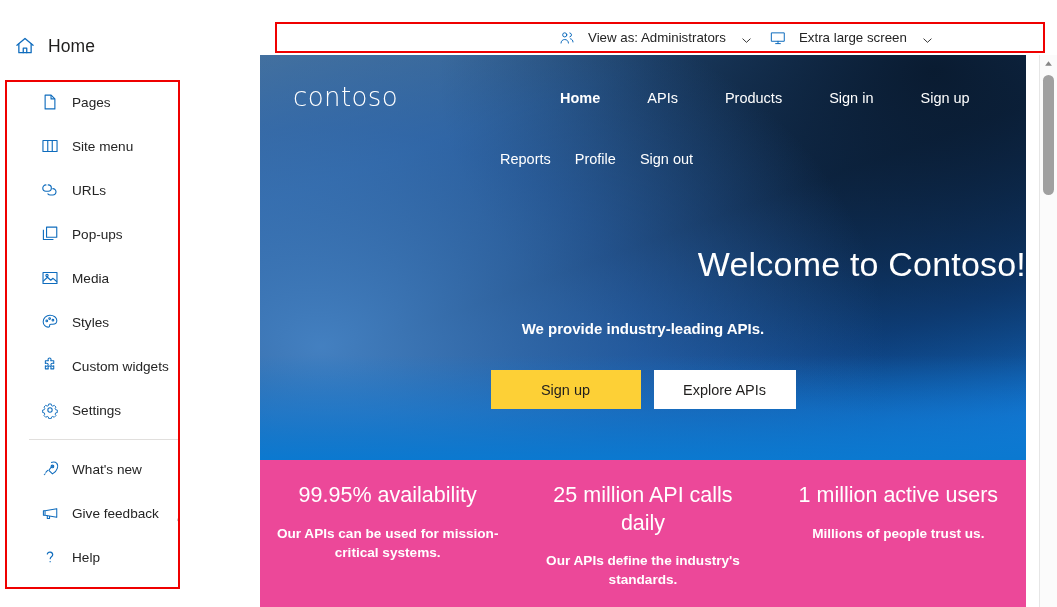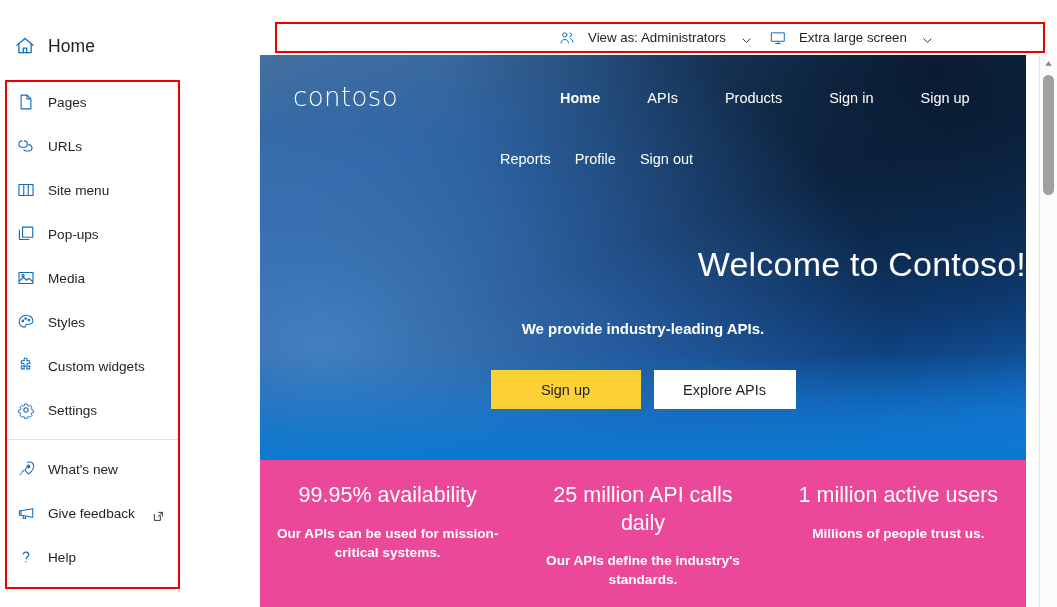--- a/index.html
+++ b/index.html
@@ -47,20 +47,21 @@
     width: 175px; height: 509px;
     border: 2.5px solid #ef0000;
     pointer-events: none;
     z-index: 5;
   }
 
   #nav-list {
     position: absolute;
     left: 5px; top: 60px;
     width: 175px;
+    padding-left: 24px;
   }
   .nav-item {
     display: flex;
     align-items: center;
     height: 44px;
     padding-left: 12px;
     gap: 13px;
     cursor: pointer;
   }
   .nav-item .nav-ico {
@@ -323,36 +324,36 @@
           <svg viewBox="0 0 24 24" fill="none" stroke="#0f6cbd" stroke-width="1.5" stroke-linejoin="round">
             <path d="M5.5 2.8h8l5 5v13.4h-13z"></path>
             <path d="M13.4 2.8v5.1h5.1"></path>
           </svg>
         </span>
         <span class="nav-lbl">Pages</span>
       </div>
 
       <div class="nav-item">
         <span class="nav-ico">
+          <svg viewBox="0 0 24 24" fill="none" stroke="#0f6cbd" stroke-width="1.5" stroke-linejoin="round">
+            <rect x="2.6" y="4.6" width="18.8" height="14.8"></rect>
+            <path d="M9 4.6v14.8M15 4.6v14.8"></path>
+          </svg>
+        </span>
+        <span class="nav-lbl">Site menu</span>
+      </div>
+
+      <div class="nav-item">
+        <span class="nav-ico">
           <svg viewBox="0 0 24 24" fill="none" stroke="#0f6cbd" stroke-width="1.5" stroke-linecap="round">
             <path d="M9.6 5.2a4.2 4.2 0 1 1 0 8.4h-3a4.2 4.2 0 1 1 0-8.4"></path>
             <path d="M15.8 10.2a4.2 4.2 0 1 1 0 8.4h-3.4a4.2 4.2 0 0 1-3.2-1.5"></path>
           </svg>
         </span>
         <span class="nav-lbl">URLs</span>
-      </div>
-
-      <div class="nav-item">
-        <span class="nav-ico">
-          <svg viewBox="0 0 24 24" fill="none" stroke="#0f6cbd" stroke-width="1.5" stroke-linejoin="round">
-            <rect x="2.6" y="4.6" width="18.8" height="14.8"></rect>
-            <path d="M9 4.6v14.8M15 4.6v14.8"></path>
-          </svg>
-        </span>
-        <span class="nav-lbl">Site menu</span>
       </div>
 
       <div class="nav-item">
         <span class="nav-ico">
           <svg viewBox="0 0 24 24" fill="none" stroke="#0f6cbd" stroke-width="1.5" stroke-linejoin="round">
             <rect x="7.4" y="2.8" width="13.6" height="13.6"></rect>
             <path d="M16.6 19.4H3.2V6.4"></path>
           </svg>
         </span>
         <span class="nav-lbl">Pop-ups</span>

